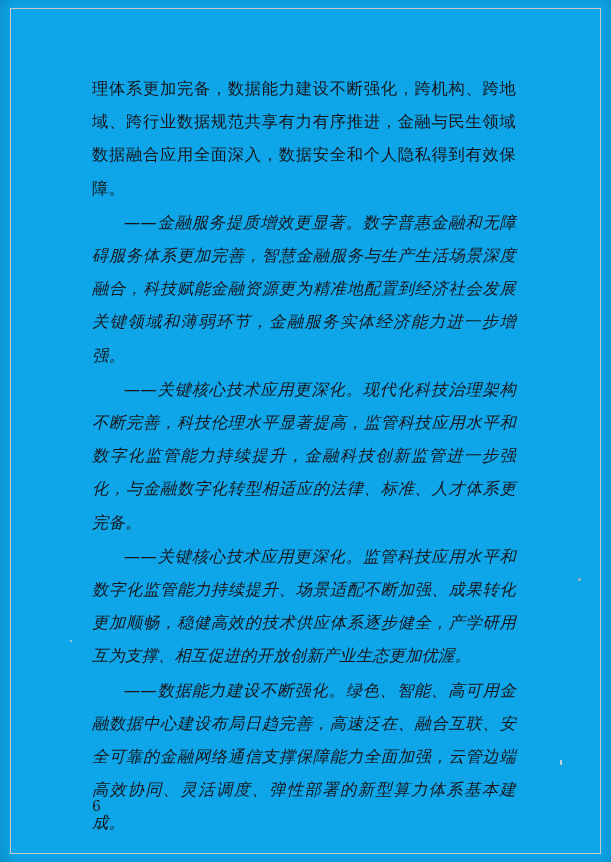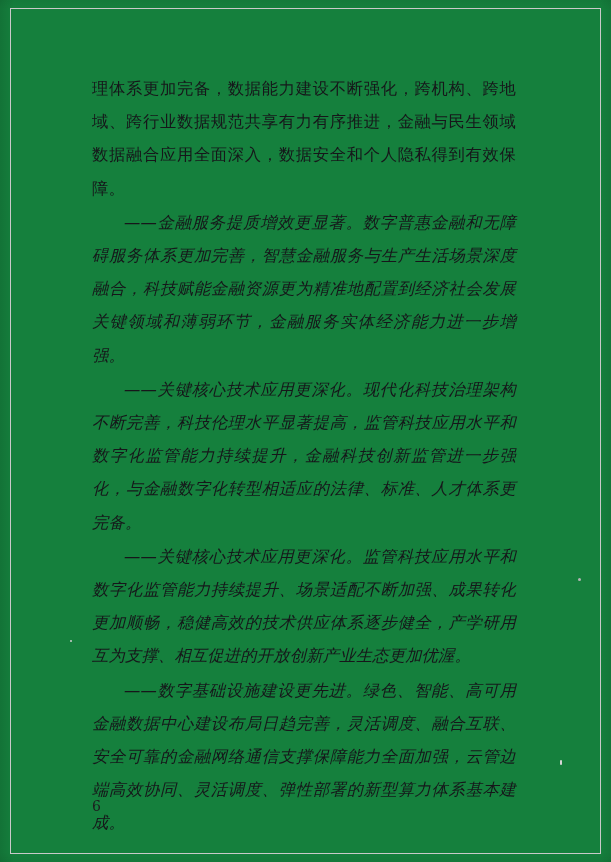--- a/index.html
+++ b/index.html
@@ -7,21 +7,21 @@
     padding: 0;
     background: #8f8f8f;
   }
   body {
     font-family: "Liberation Serif", serif;
   }
   .page {
     position: relative;
     width: 611px;
     height: 862px;
-    background: #15803d;
+    background: #0ea5e9;
     overflow: hidden;
     box-sizing: border-box;
   }
   
   .page::before {
     content: "";
     position: absolute;
     inset: 0;
     pointer-events: none;
     background:
@@ -81,21 +81,21 @@
 <body>
 
 <div class="page">
   <div class="paper-border"></div>
 
   <div class="text-column">
     <p class="para">理体系更加完备，数据能力建设不断强化，跨机构、跨地域、跨行业数据规范共享有力有序推进，金融与民生领域数据融合应用全面深入，数据安全和个人隐私得到有效保障。</p>
     <p class="para indent">——金融服务提质增效更显著。数字普惠金融和无障碍服务体系更加完善，智慧金融服务与生产生活场景深度融合，科技赋能金融资源更为精准地配置到经济社会发展关键领域和薄弱环节，金融服务实体经济能力进一步增强。</p>
     <p class="para indent">——关键核心技术应用更深化。现代化科技治理架构不断完善，科技伦理水平显著提高，监管科技应用水平和数字化监管能力持续提升，金融科技创新监管进一步强化，与金融数字化转型相适应的法律、标准、人才体系更完备。</p>
     <p class="para indent">——关键核心技术应用更深化。监管科技应用水平和数字化监管能力持续提升、场景适配不断加强、成果转化更加顺畅，稳健高效的技术供应体系逐步健全，产学研用互为支撑、相互促进的开放创新产业生态更加优渥。</p>
-    <p class="para indent">——数字基础设施建设更先进。绿色、智能、高可用金融数据中心建设布局日趋完善，灵活调度、融合互联、安全可靠的金融网络通信支撑保障能力全面加强，云管边端高效协同、灵活调度、弹性部署的新型算力体系基本建成。</p>
+    <p class="para indent">——数据能力建设不断强化。绿色、智能、高可用金融数据中心建设布局日趋完善，高速泛在、融合互联、安全可靠的金融网络通信支撑保障能力全面加强，云管边端高效协同、灵活调度、弹性部署的新型算力体系基本建成。</p>
   </div>
 
   <div class="page-number">6</div>
 
   <span class="speck s1"></span>
   <span class="speck s2"></span>
   <span class="speck s3"></span>
 </div>
 
 </body></html>

